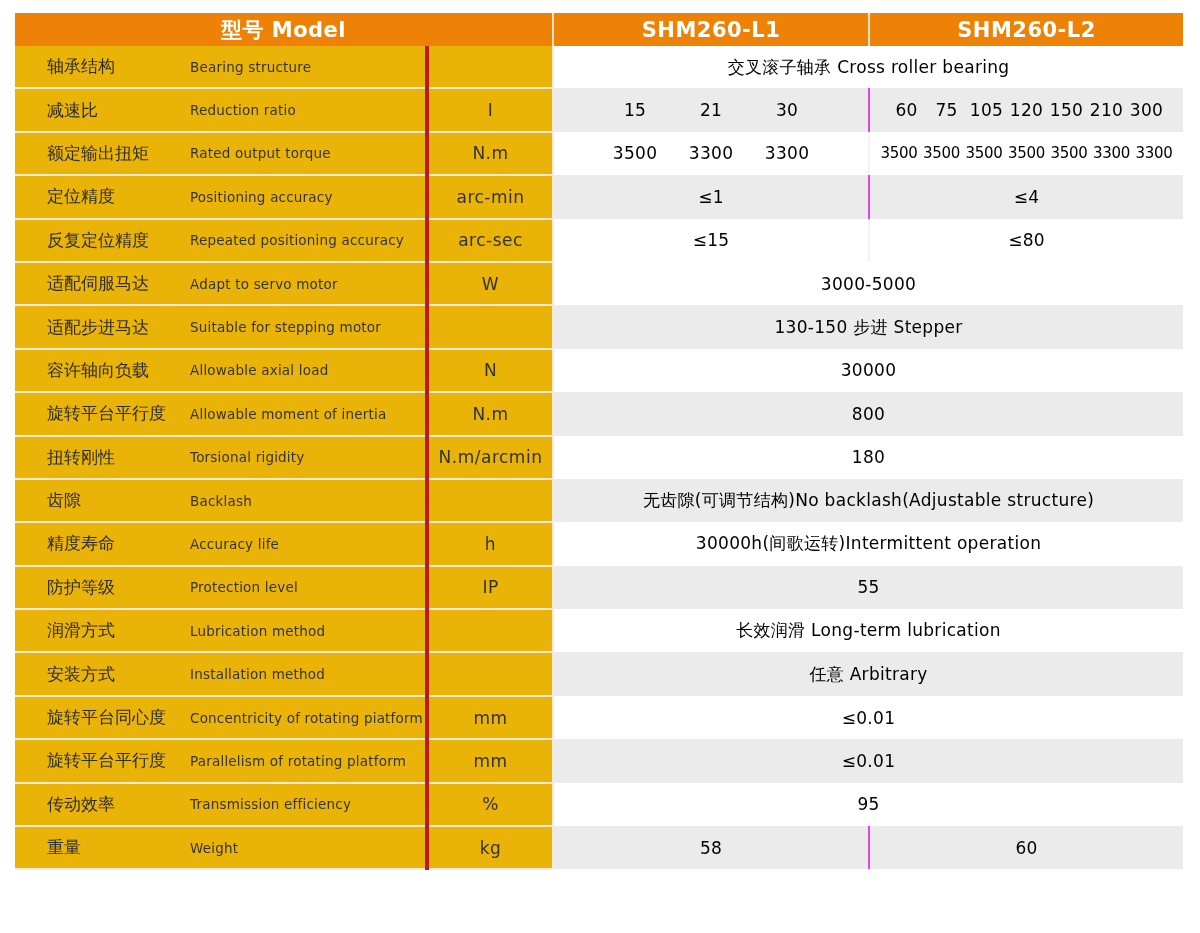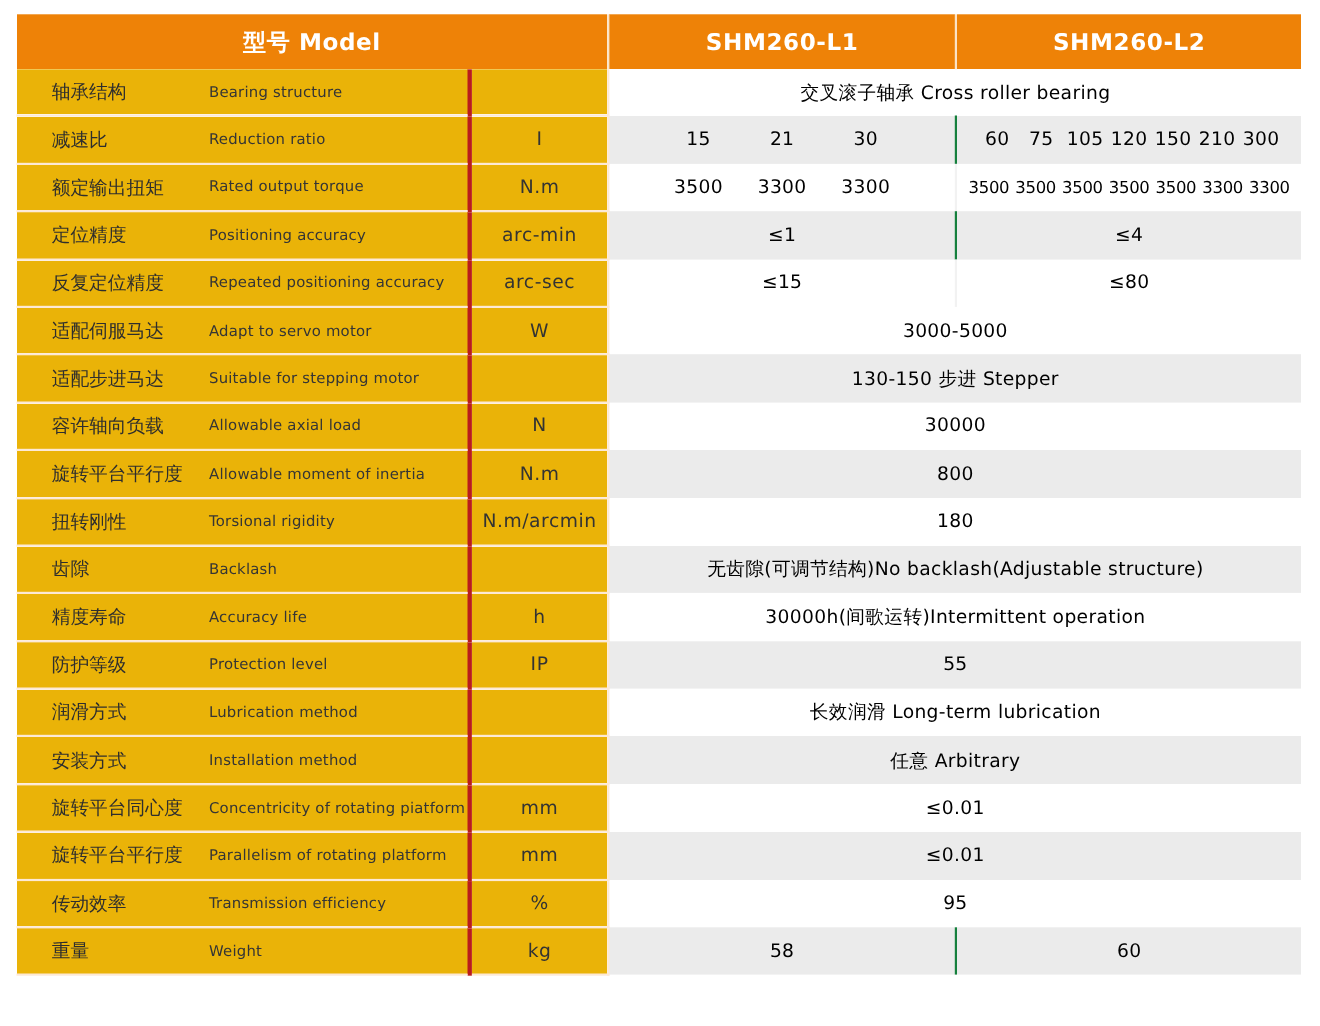--- a/index.html
+++ b/index.html
@@ -20,21 +20,21 @@
       border-collapse: collapse;
       table-layout: fixed;
     }
     .spec-table td, .spec-table th {
       padding: 0;
       overflow: hidden;
       white-space: nowrap;
     }
     
     .hdr th {
-      height: 50px;
+      height: 33px;
       background: #ee8207;
       color: #ffffff;
       font-weight: bold;
       font-size: 21px;
       text-align: center;
       letter-spacing: 0.5px;
       border-right: 2px solid #fbe3c6;
     }
     .hdr th:last-child { border-right: none; }
     .hdr th.model { border-right: 2px solid #fbe3c6; }
@@ -68,21 +68,21 @@
     }
     .row td.val {
       font-size: 17px;
       text-align: center;
       color: #000000;
       border-bottom: none;
       letter-spacing: 0.3px;
     }
     .row.odd td.val { background: #ffffff; }
     .row.even td.val { background: #ebebeb; }
-    .row td.val.split-left { border-right: 2px solid #15803d; }
+    .row td.val.split-left { border-right: 2px solid #d946ef; }
     .row.odd td.val.split-left { border-right: 2px solid #f2f2f2; }
 
     .val .nums {
       display: flex;
       justify-content: center;
       gap: 0;
     }
     .val .nums span { display: inline-block; text-align: center; }
     .ratio-l1 span { width: 76px; }
     .torque-l1 span { width: 76px; }

